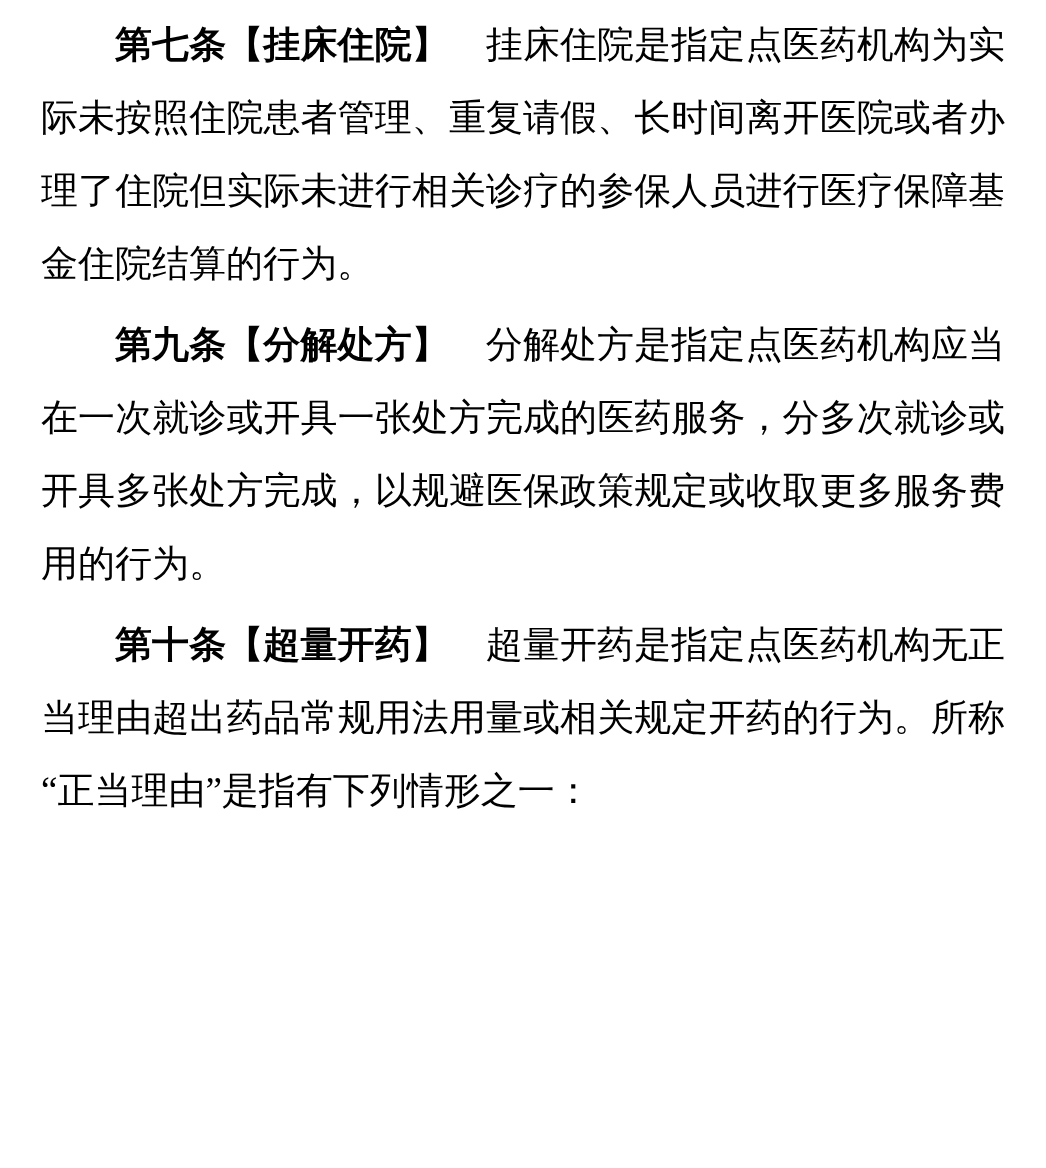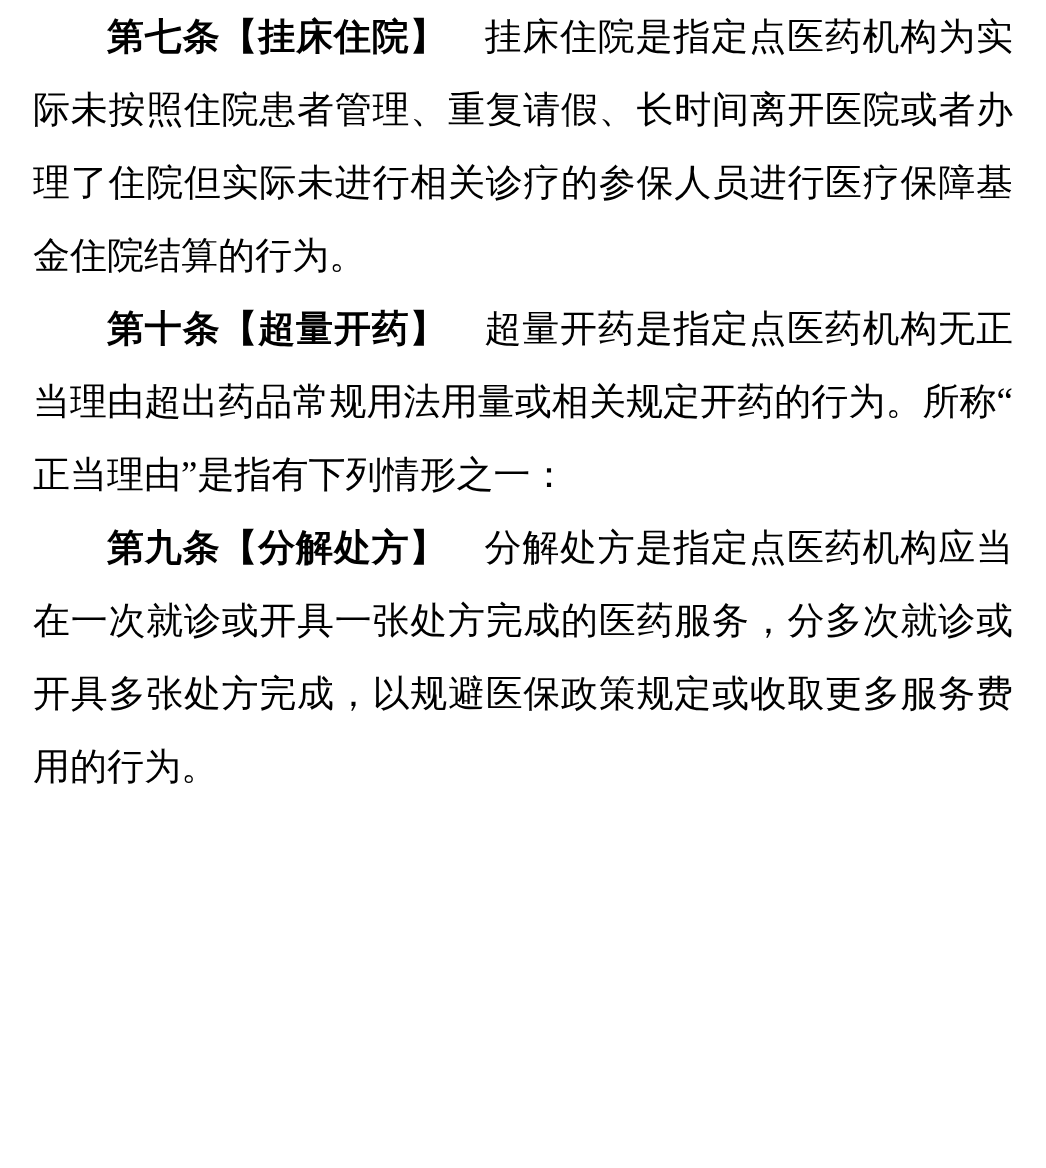--- a/index.html
+++ b/index.html
@@ -11,21 +11,21 @@
     width: 1046px;
     height: 1168px;
     box-sizing: border-box;
     padding: 0 33px;
     background: #ffffff;
     color: #000000;
     font-family: "Liberation Serif", "DejaVu Serif", serif;
     overflow: hidden;
   }
   .para {
-    margin: 0;
+    margin: 8px;
     font-size: 37px;
     line-height: 73px;
     text-align: justify;
     text-justify: inter-ideograph;
     text-indent: 2em;
     word-break: break-all;
     line-break: anywhere;
     letter-spacing: 0;
   }
   .article-heading {
@@ -37,17 +37,17 @@
   }
 </style>
 </head>
 <body>
 
 <main class="page">
 
   <p class="para"><span class="article-heading">第七条【挂床住院】</span><span class="article-body">挂床住院是指定点医药机构为实际未按照住院患者管理、重复请假、长时间离开医院或者办理了住院但实际未进行相关诊疗的参保人员进行医疗保障基金住院结算的行为。</span></p>
 
 
+  <p class="para"><span class="article-heading">第九条【分解处方】</span><span class="article-body">分解处方是指定点医药机构应当在一次就诊或开具一张处方完成的医药服务，分多次就诊或开具多张处方完成，以规避医保政策规定或收取更多服务费用的行为。</span></p>
+
   <p class="para"><span class="article-heading">第十条【超量开药】</span><span class="article-body">超量开药是指定点医药机构无正当理由超出药品常规用法用量或相关规定开药的行为。所称“正当理由”是指有下列情形之一：</span></p>
-
-  <p class="para"><span class="article-heading">第九条【分解处方】</span><span class="article-body">分解处方是指定点医药机构应当在一次就诊或开具一张处方完成的医药服务，分多次就诊或开具多张处方完成，以规避医保政策规定或收取更多服务费用的行为。</span></p>
 
 </main>
 
 </body></html>

